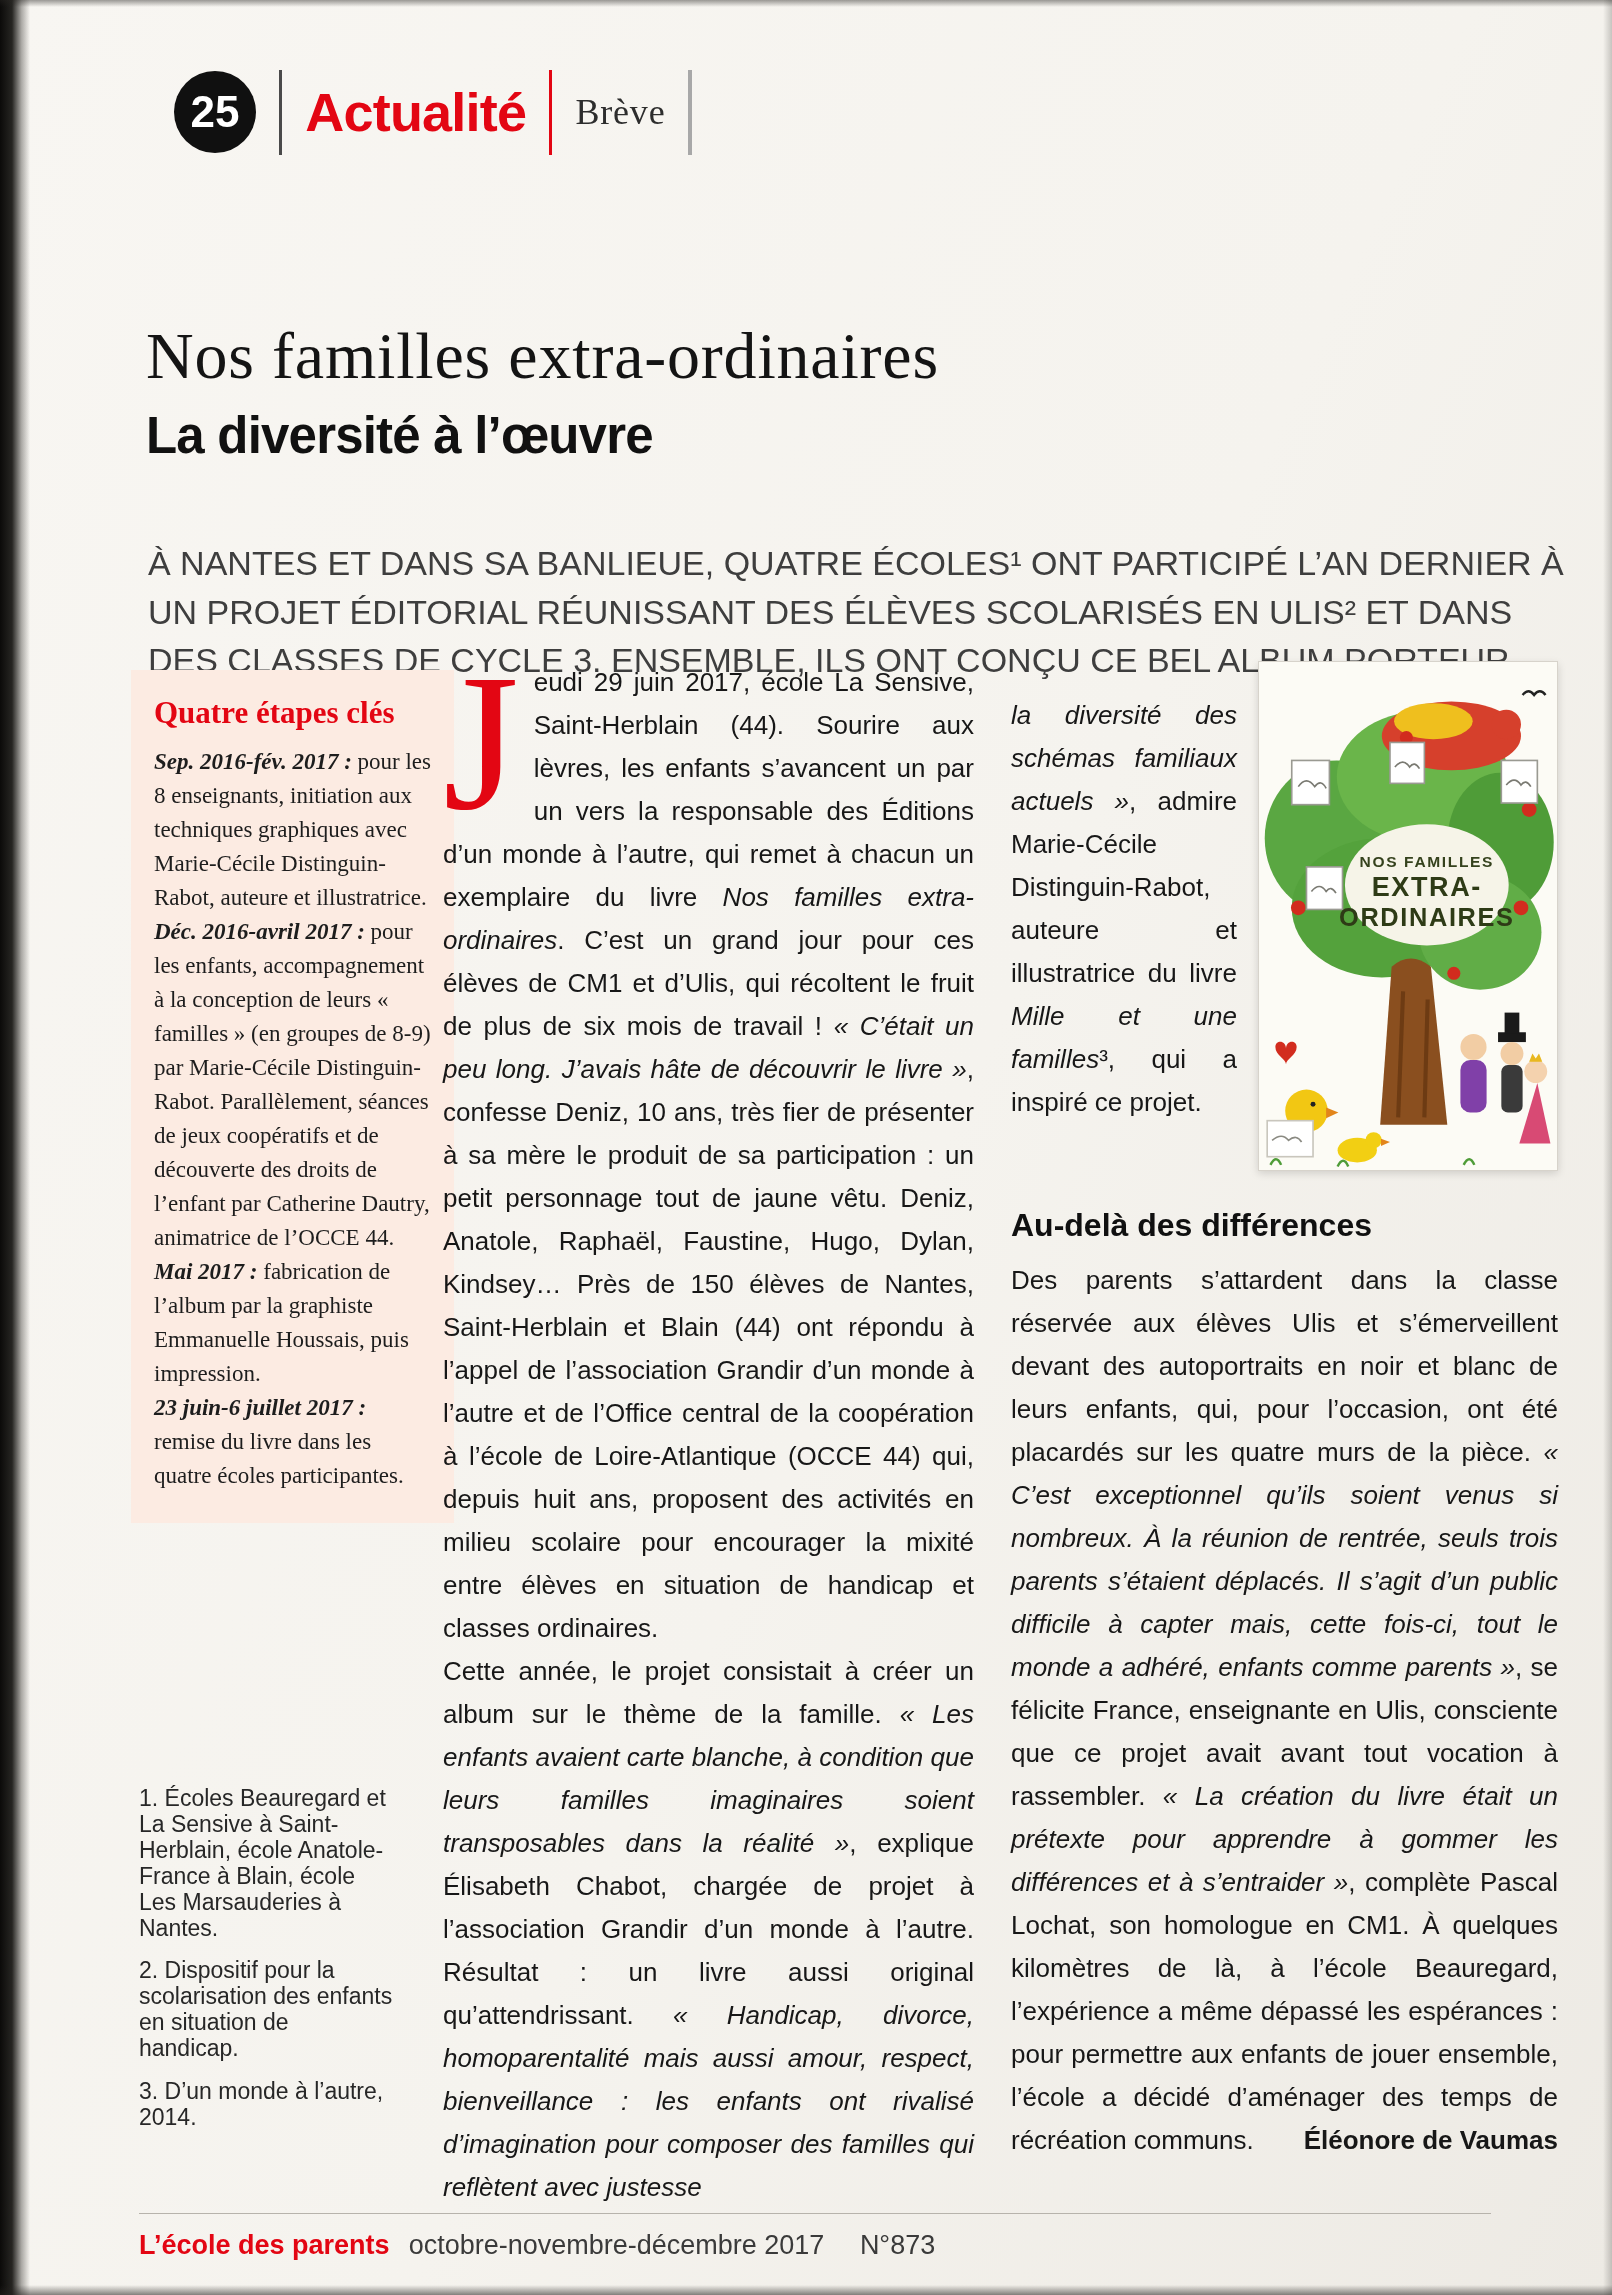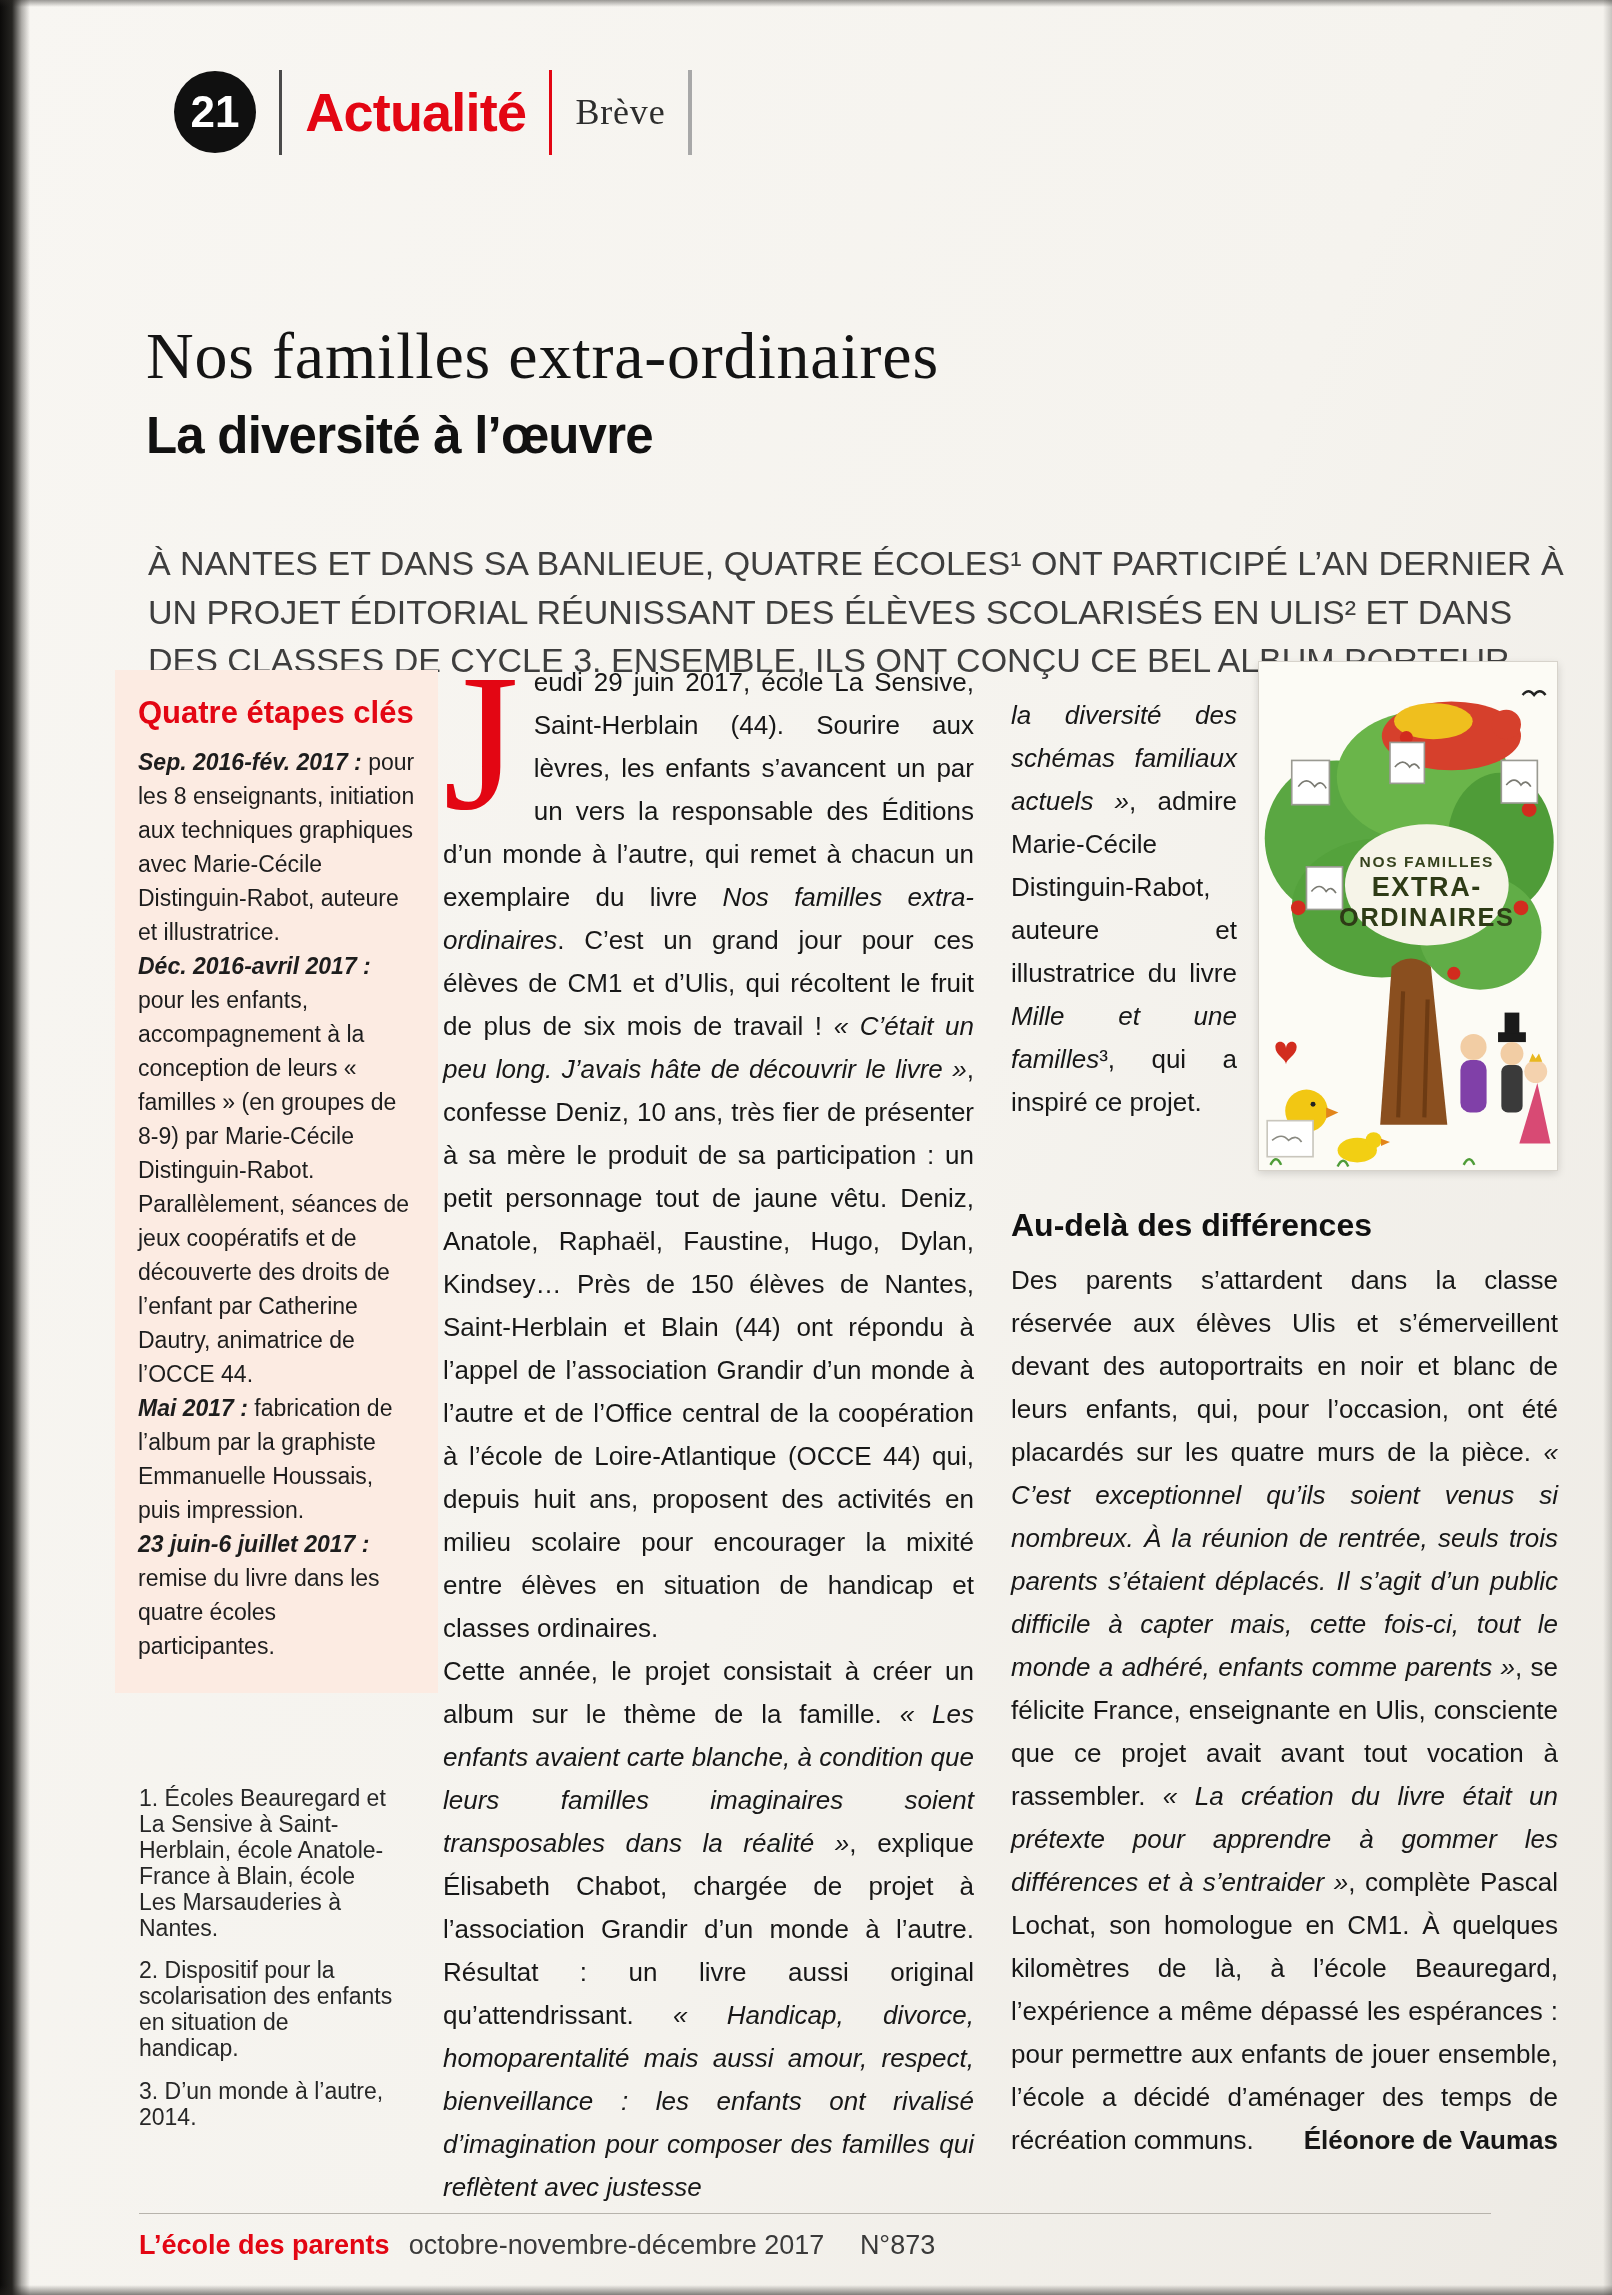--- a/index.html
+++ b/index.html
@@ -20,21 +20,21 @@
   .sep-grey{background:#a8a8a8;}
   .section-label{color:#e30613;font-weight:bold;font-size:54px;letter-spacing:-0.8px;}
   .subsection-label{font-family:"Liberation Serif",serif;font-size:36px;color:#2d2d2d;letter-spacing:0.8px;}
 
   .title-block{position:absolute;left:146px;top:318px;}
   .kicker{font-family:"Liberation Serif",serif;font-weight:400;font-size:66px;color:#141414;margin:0;letter-spacing:0.8px;}
   .title{font-size:51px;font-weight:bold;color:#111;margin:11.5px 0 0;letter-spacing:-0.8px;}
 
   .standfirst{position:absolute;left:148px;top:505px;width:1430px;font-size:34px;line-height:1.43;color:#3e3e3e;}
 
-  .sidebar{position:absolute;left:115px;top:670px;width:323px;background:#fcebe2;padding:24.6px 23px 29.5px;box-sizing:border-box;}
+  .sidebar{position:absolute;left:131px;top:670px;width:323px;background:#fcebe2;padding:24.6px 23px 29.5px;box-sizing:border-box;font-family:Liberation Serif, serif;}
   .sidebar-title{color:#e30613;font-size:31px;font-weight:bold;margin:0 0 14.8px;}
   .sidebar-step{font-size:23px;line-height:34px;margin:0;color:#1d1d1d;hyphens:auto;-webkit-hyphens:auto;}
   .step-date{font-weight:bold;font-style:italic;}
 
   .footnotes{position:absolute;left:139px;top:1785px;width:254px;font-size:23px;line-height:26px;color:#272727;}
   .footnote{margin:0 0 16.4px;}
 
   .col-mid{position:absolute;left:443px;top:661px;width:531px;}
   .col-right{position:absolute;left:1011px;top:661px;width:547px;}
   .body-p{font-size:26px;line-height:43px;text-align:justify;margin:0;color:#171717;hyphens:auto;-webkit-hyphens:auto;}
@@ -57,21 +57,21 @@
 <body>
 
 <div class="page">
   <div class="edge edge-left"></div>
   <div class="edge edge-top"></div>
   <div class="edge edge-bottom"></div>
   <div class="edge edge-right"></div>
 
   <header class="header-row">
     <div class="page-circle">
-      <span>21</span>
+      <span>25</span>
     </div>
     <div class="sep sep-dark"></div>
     <span class="section-label">Actualité</span>
     <div class="sep sep-red"></div>
     <span class="subsection-label">Brève</span>
     <div class="sep sep-grey"></div>
   </header>
 
   <div class="title-block">
     <h2 class="kicker">Nos familles extra-ordinaires</h2>

